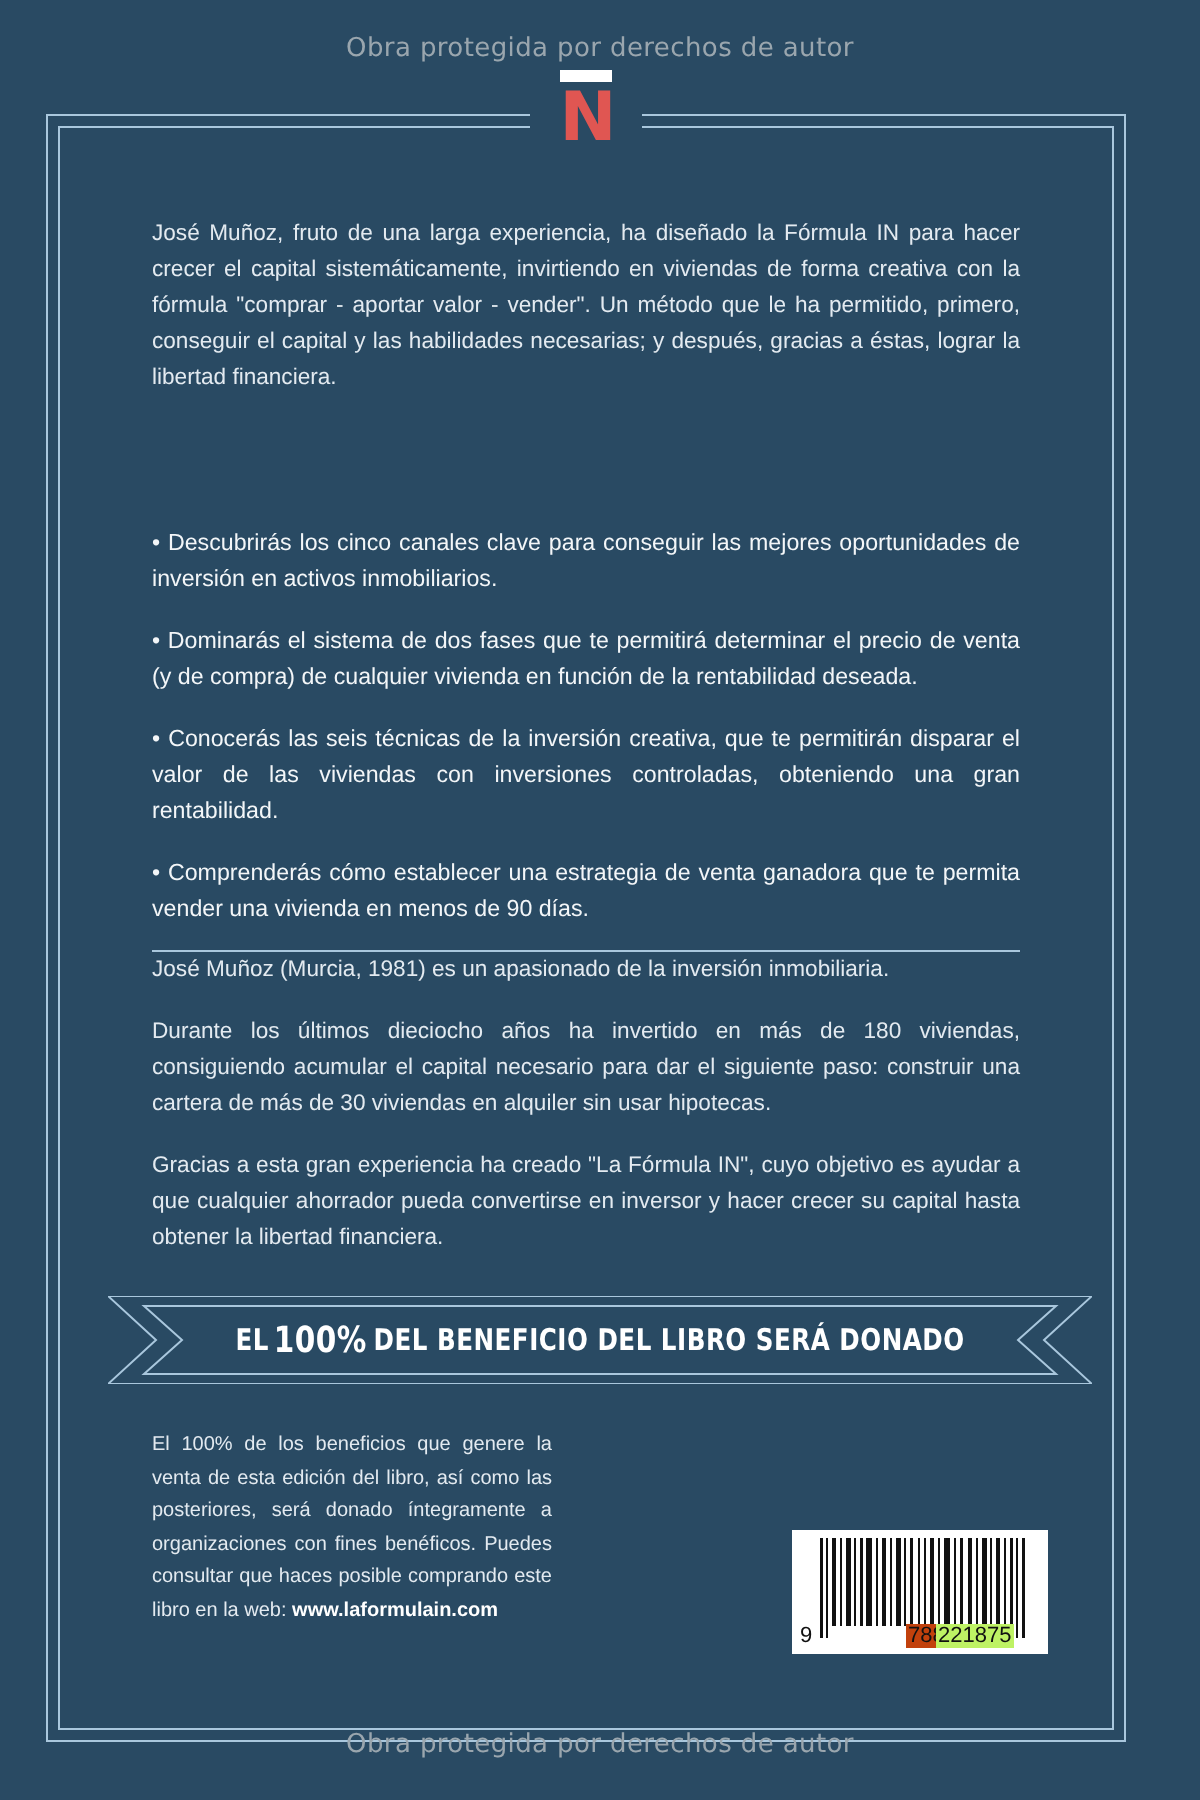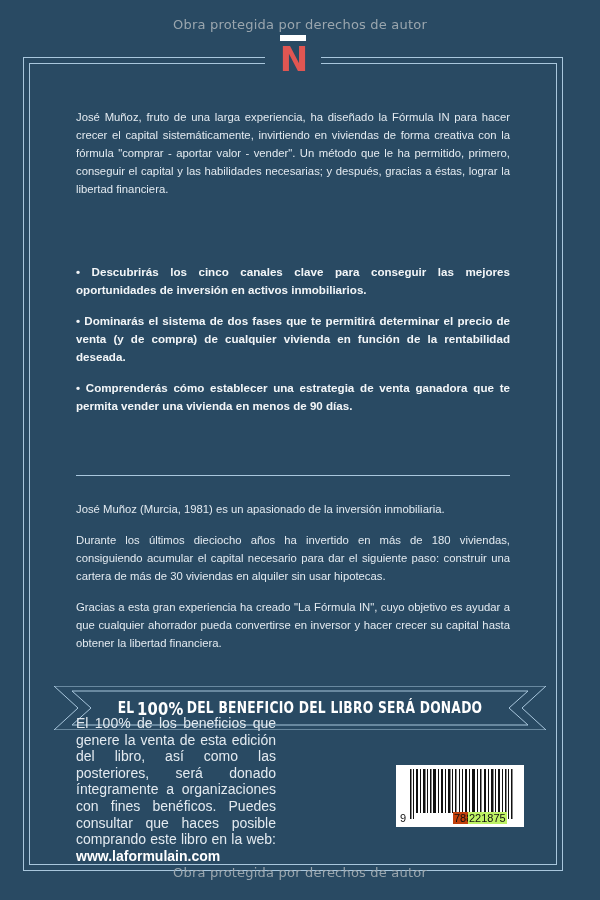--- a/index.html
+++ b/index.html
@@ -35,38 +35,38 @@
     position:absolute; left:274px; top:40px; width:40px; text-align:center;
     font-family:"DejaVu Sans", sans-serif; font-weight:bold;
     font-size:34px; line-height:38px; color:#e05652;
   }
   .content {
     position:absolute; left:76px; width:434px;
     font-size:11.3px; line-height:18px; color:#e3eaf0;
   }
   .content p { margin:0 0 13px 0; text-align:justify; }
   .bullets { top:263px; }
-  .bullets p { font-weight:bold; color:#f3f6f8; font-size:11.6px; margin:0 0 13px 0; }
+  .bullets p { font-weight:normal; color:#f3f6f8; font-size:11.6px; margin:0 0 13px 0; }
   .divider {
     position:absolute; left:76px; top:475px; width:434px; height:1px; background:#a9c7dd;
   }
   .banner {
-    position:absolute; left:54px; top:686px; width:492px; height:28px;
+    position:absolute; left:54px; top:648px; width:492px; height:28px;
   }
   .banner-text {
     position:absolute; left:0; top:0; width:492px; height:44px;
     display:flex; align-items:center; justify-content:center;
     font-family:"DejaVu Sans", sans-serif; font-weight:bold;
     font-size:15px; color:#ffffff; letter-spacing:0.3px;
     transform:scaleX(0.82);
   }
   .banner-text .big { font-size:18px; margin:0 4px 0 3px; }
   .donation {
     position:absolute; left:76px; top:715px; width:200px;
-    font-size:14px; line-height:16.6px; color:#e3eaf0; text-align:justify;
+    font-size:10px; line-height:16.6px; color:#e3eaf0; text-align:justify;
   }
   .donation b { color:#ffffff; }
   .barcode {
     position:absolute; left:396px; top:765px; width:128px; height:62px; background:#ffffff;
   }
   .barcode svg { position:absolute; left:0; top:0; }
   .bc-digits {
     position:absolute; left:0; top:47px; width:128px; height:14px;
     font-family:"Liberation Sans", sans-serif; font-size:11px; color:#111;
   }
@@ -85,26 +85,27 @@
 <div class="logo-bar"></div>
 <div class="logo-n">N</div>
 
 <div class="content" style="top:108px;">
   <p>José Muñoz, fruto de una larga experiencia, ha diseñado la Fórmula IN para hacer crecer el capital sistemáticamente, invirtiendo en viviendas de forma creativa con la fórmula "comprar - aportar valor - vender". Un método que le ha permitido, primero, conseguir el capital y las habilidades necesarias; y después, gracias a éstas, lograr la libertad financiera.</p>
 </div>
 
 <div class="content bullets">
   <p>• Descubrirás los cinco canales clave para conseguir las mejores oportunidades de inversión en activos inmobiliarios.</p>
   <p>• Dominarás el sistema de dos fases que te permitirá determinar el precio de venta (y de compra) de cualquier vivienda en función de la rentabilidad deseada.</p>
+  <p>• Conocerás las seis técnicas de la inversión creativa, que te permitirán disparar el valor de las viviendas con inversiones controladas, obteniendo una gran rentabilidad.</p>
   <p>• Comprenderás cómo establecer una estrategia de venta ganadora que te permita vender una vivienda en menos de 90 días.</p>
 </div>
 
 <div class="divider"></div>
 
-<div class="content" style="top:500px;">
+<div class="content" style="top:476px;">
   <p>José Muñoz (Murcia, 1981) es un apasionado de la inversión inmobiliaria.</p>
   <p>Durante los últimos dieciocho años ha invertido en más de 180 viviendas, consiguiendo acumular el capital necesario para dar el siguiente paso: construir una cartera de más de 30 viviendas en alquiler sin usar hipotecas.</p>
   <p>Gracias a esta gran experiencia ha creado "La Fórmula IN", cuyo objetivo es ayudar a que cualquier ahorrador pueda convertirse en inversor y hacer crecer su capital hasta obtener la libertad financiera.</p>
 </div>
 
 <div class="banner">
   <svg width="492" height="44" viewBox="0 0 492 44">
     <polygon points="0,0 492,0 468,22 492,44 0,44 24,22" fill="none" stroke="#a9c7dd" stroke-width="1"></polygon>
     <polygon points="18,5 474,5 455,22 474,39 18,39 37,22" fill="none" stroke="#a9c7dd" stroke-width="1"></polygon>
   </svg>

